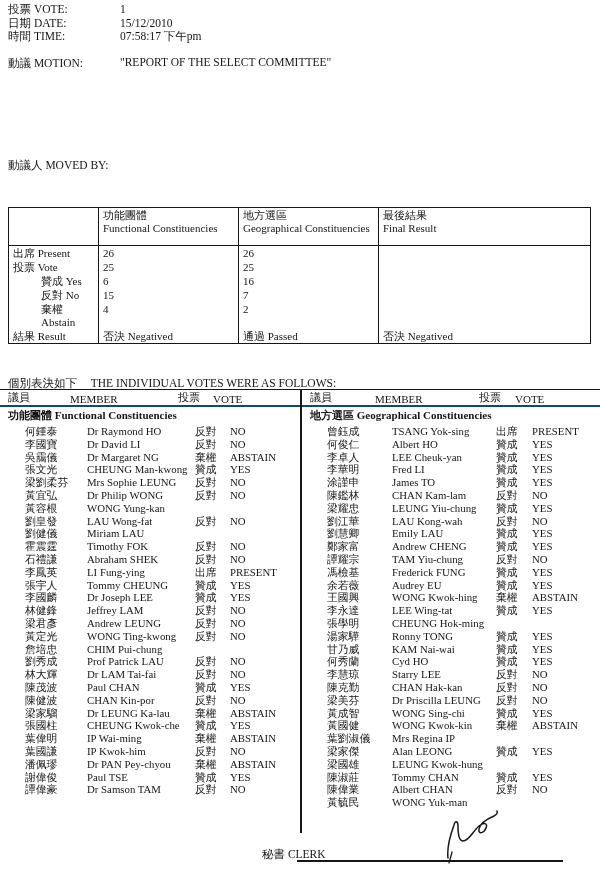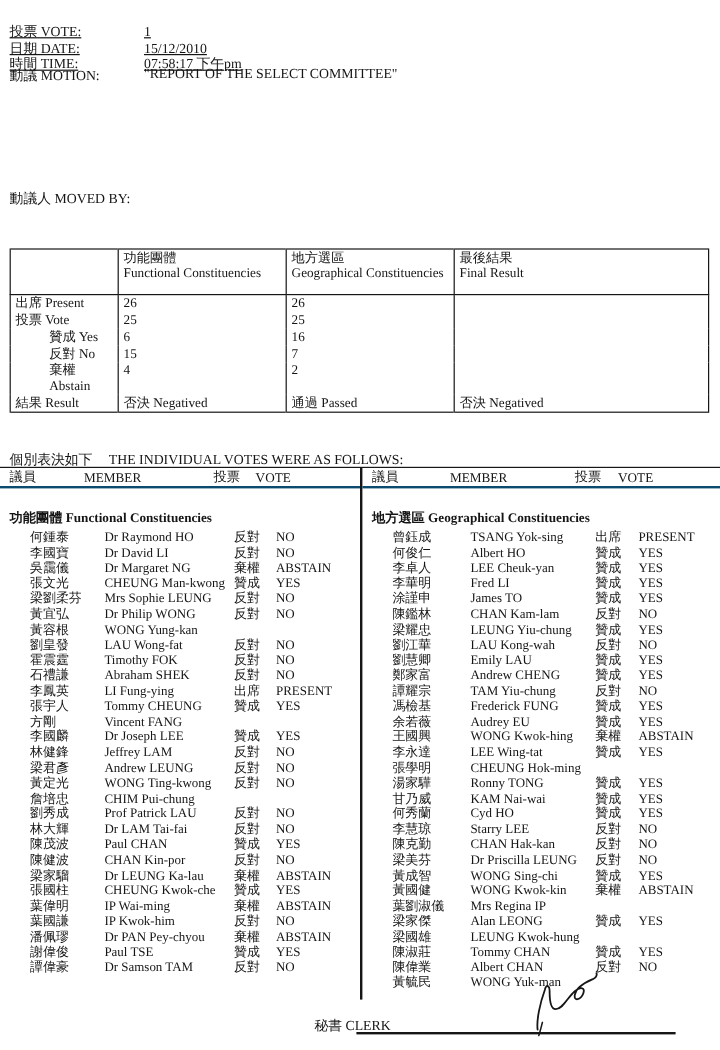--- a/index.html
+++ b/index.html
@@ -3,21 +3,21 @@
 <meta charset="utf-8">
 <style>
   * { margin:0; padding:0; box-sizing:border-box; }
   html,body { background:#ffffff; }
   body {
     width:600px; height:875px; position:relative;
     font-family:"Liberation Serif", serif;
     color:#151515; font-size:11.5px; overflow:hidden;
   }
   
-  .info-block { position:absolute; top:21px; left:8px;text-decoration:underline; }
+  .info-block { position:absolute; top:3px; left:8px; }
   .info-row { display:flex; line-height:13.5px; }
   .info-label { width:112px; }
   
   .motion-block { position:absolute; top:56px; left:8px; display:flex; }
   .motion-label { width:112px; }
   .motion-lines { width:472px; line-height:13.5px; }
   
   .movedby-block { position:absolute; top:158px; left:8px; display:flex;gap:23px; }
   .movedby-label { width:112px; }
   
@@ -33,21 +33,21 @@
   .indiv-heading .cn { display:inline-block; width:80px; }
   
   .votes { position:absolute; top:389px; left:0; width:600px; height:444px;
     border-top:1px solid #161616; display:flex; }
   .half { width:300px; }
   .half.rt { border-left:2px solid #161616; }
   .vote-header { display:grid; height:17px; align-items:end;
     border-bottom:2px solid #0c4a6e; padding:0 0 2px 8px; font-size:11px; }
   .gl { grid-template-columns:62px 108px 35px auto; }
   .gr { grid-template-columns:65px 104px 36px auto; }
-  .group-row { padding-left:8px; font-size:11px; line-height:14px; margin-top:18px; font-weight:bold; }
+  .group-row { padding-left:8px; font-size:11px; line-height:14px; margin-top:1px; font-weight:bold; }
   .group-row .en { font-weight:bold; }
   .rows { margin-top:3px; }
   .member-row { display:grid; padding-left:25px; font-size:10.8px; line-height:12.8px; height:12.8px; white-space:nowrap; }
   
   .clerk-label { position:absolute; top:847px; left:262px; }
   .clerk-line { position:absolute; top:860px; left:297px; width:266px; height:2px; background:#161616; }
   .signature { position:absolute; top:810px; left:430px; }
 </style>
 </head>
 <body>
@@ -202,20 +202,26 @@
           <span></span>
           <span></span>
         </div>
         <div class="member-row gl">
           <span>劉皇發</span>
           <span>LAU Wong-fat</span>
           <span>反對</span>
           <span>NO</span>
         </div>
         <div class="member-row gl">
+          <span>劉健儀</span>
+          <span>Miriam LAU</span>
+          <span></span>
+          <span></span>
+        </div>
+        <div class="member-row gl">
           <span>霍震霆</span>
           <span>Timothy FOK</span>
           <span>反對</span>
           <span>NO</span>
         </div>
         <div class="member-row gl">
           <span>石禮謙</span>
           <span>Abraham SHEK</span>
           <span>反對</span>
           <span>NO</span>
@@ -224,26 +230,20 @@
           <span>李鳳英</span>
           <span>LI Fung-ying</span>
           <span>出席</span>
           <span>PRESENT</span>
         </div>
         <div class="member-row gl">
           <span>張宇人</span>
           <span>Tommy CHEUNG</span>
           <span>贊成</span>
           <span>YES</span>
-        </div>
-        <div class="member-row gl">
-          <span>方剛</span>
-          <span>Vincent FANG</span>
-          <span></span>
-          <span></span>
         </div>
         <div class="member-row gl">
           <span>李國麟</span>
           <span>Dr Joseph LEE</span>
           <span>贊成</span>
           <span>YES</span>
         </div>
         <div class="member-row gl">
           <span>林健鋒</span>
           <span>Jeffrey LAM</span>

